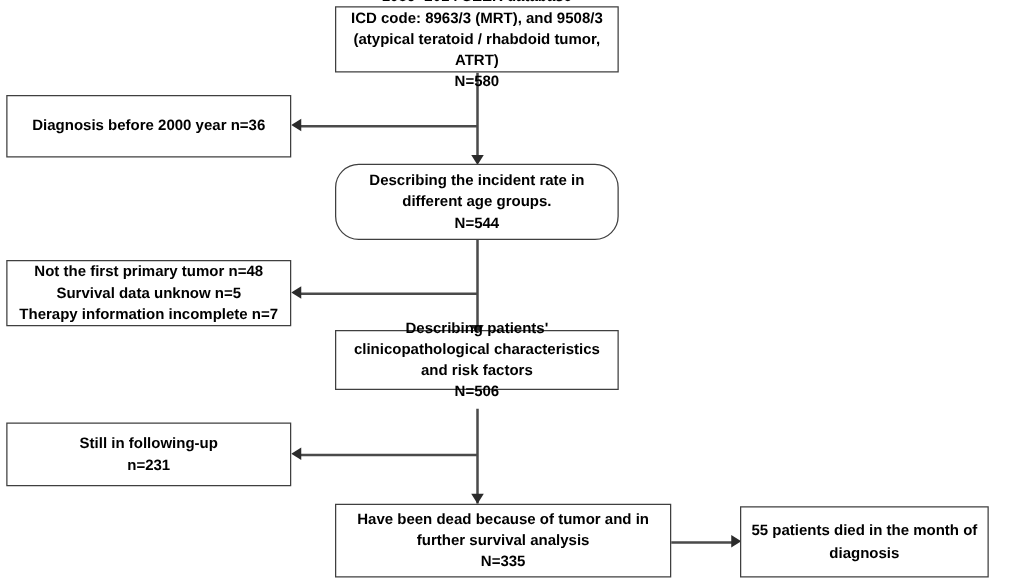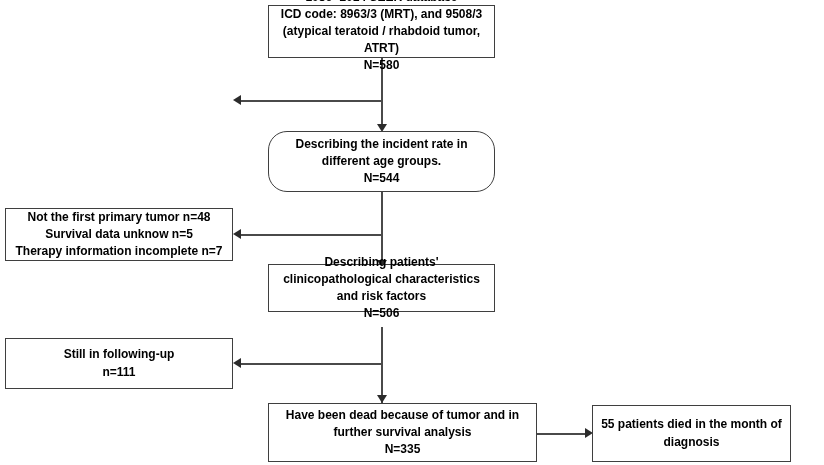--- a/index.html
+++ b/index.html
@@ -89,40 +89,43 @@
 
   <div class="conn h" style="left:495px; top:433px; width:92px;"></div>
   <div class="arrow right" style="left:585px; top:428px;"></div>
 
   <div class="node" style="left:268px; top:5px; width:227px; height:53px;">
     <span class="txt">1986 -2014 SEER database
 ICD code: 8963/3 (MRT), and 9508/3 (atypical teratoid / rhabdoid tumor, ATRT)
 N=580</span>
   </div>
 
+  <div class="node" style="left:5px; top:76px; width:228px; height:50px;">
+    <span class="txt">Diagnosis before 2000 year n=36</span>
+  </div>
 
   <div class="node" style="left:268px; top:131px; width:227px; height:61px;border-radius:19px;">
     <span class="txt">Describing the incident rate in different age groups.
 N=544</span>
   </div>
 
   <div class="node" style="left:5px; top:208px; width:228px; height:53px;">
     <span class="txt">Not the first primary tumor n=48
 Survival data unknow  n=5
 Therapy information incomplete n=7</span>
   </div>
 
   <div class="node" style="left:268px; top:264px; width:227px; height:48px;">
     <span class="txt">Describing patients' clinicopathological characteristics and risk factors
 N=506</span>
   </div>
 
   <div class="node" style="left:5px; top:338px; width:228px; height:51px;">
     <span class="txt">Still in following-up
-n=111</span>
+n=231</span>
   </div>
 
   <div class="node" style="left:268px; top:403px; width:269px; height:59px;">
     <span class="txt">Have been dead because of tumor and in further survival analysis
 N=335</span>
   </div>
 
   <div class="node" style="left:592px; top:405px; width:199px; height:57px;">
     <span class="txt">55 patients died in the month of diagnosis</span>
   </div>

